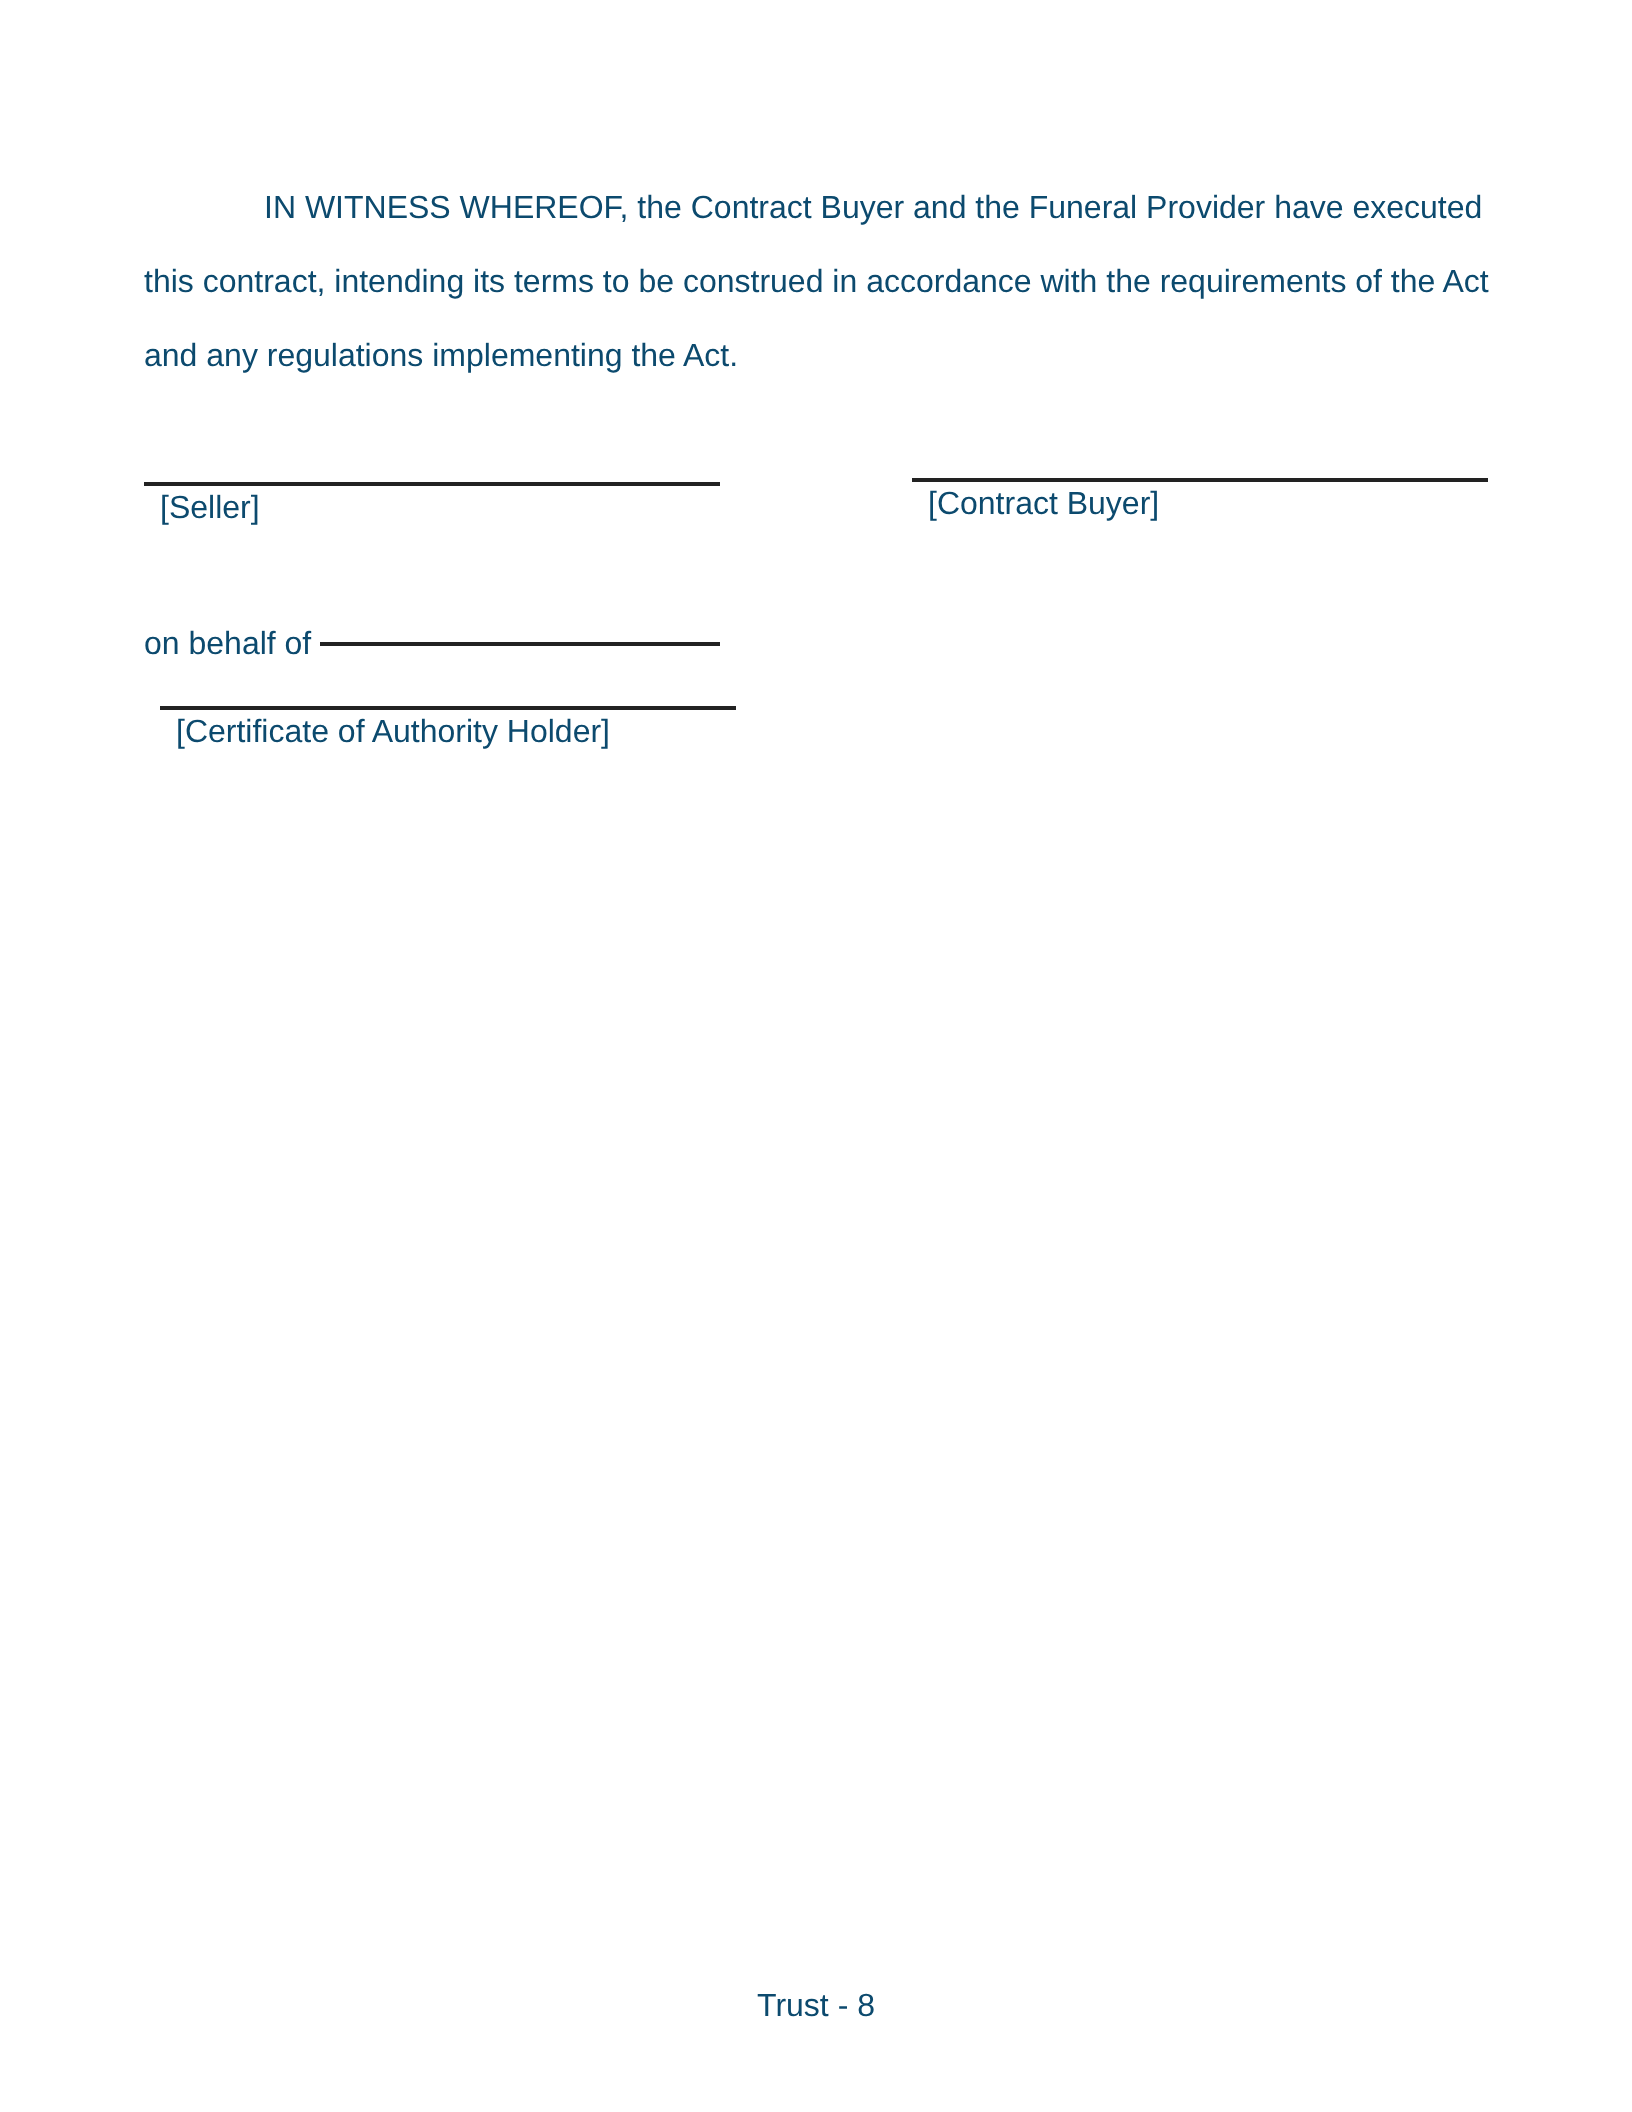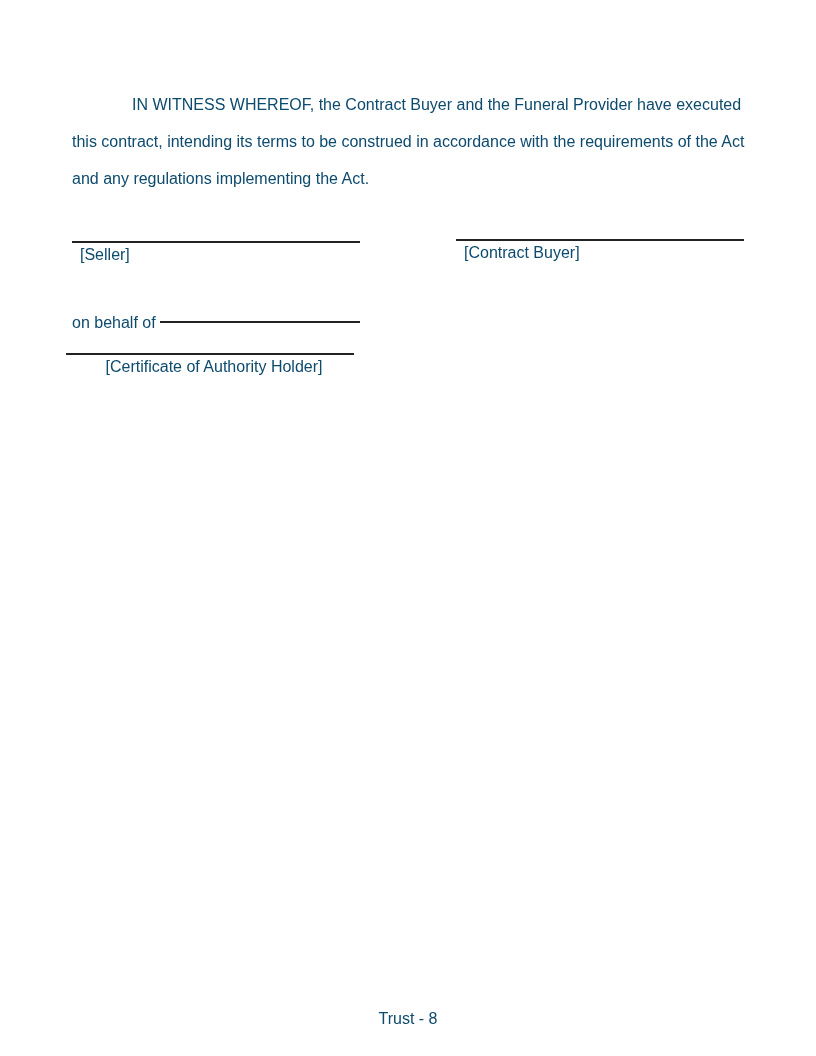--- a/index.html
+++ b/index.html
@@ -36,21 +36,21 @@
   .sig-label {
     display: block;
     padding-left: 8px;
     margin-top: 2px;
     font-size: 16px;
     line-height: 20px;
     white-space: nowrap;
   }
   .seller-unit { left: 72px; top: 241px; }
   .buyer-unit { left: 456px; top: 239px; }
-  .cert-unit { left: 66px; top: 353px; text-align: center; }
+  .cert-unit { left: 80px; top: 353px; }
   .on-behalf-row {
     position: absolute;
     left: 72px;
     top: 280px;
     width: 288px;
     height: 20px;
     display: flex;
     align-items: center;
     margin-top: 33px;
   }
@@ -66,21 +66,20 @@
     margin-bottom: 3px;
   }
   .page-footer {
     position: absolute;
     left: 0;
     top: 994px;
     width: 100%;
     text-align: center;
     font-size: 16px;
     line-height: 20px;
-    margin-top: 15px;
   }
 </style>
 </head>
 <body>
 
 <div class="page">
 
   <p class="body-paragraph">IN WITNESS WHEREOF, the Contract Buyer and the Funeral Provider have executed this contract, intending its terms to be construed in accordance with the requirements of the Act and any regulations implementing the Act.</p>
 
   <div class="sig-unit buyer-unit">

